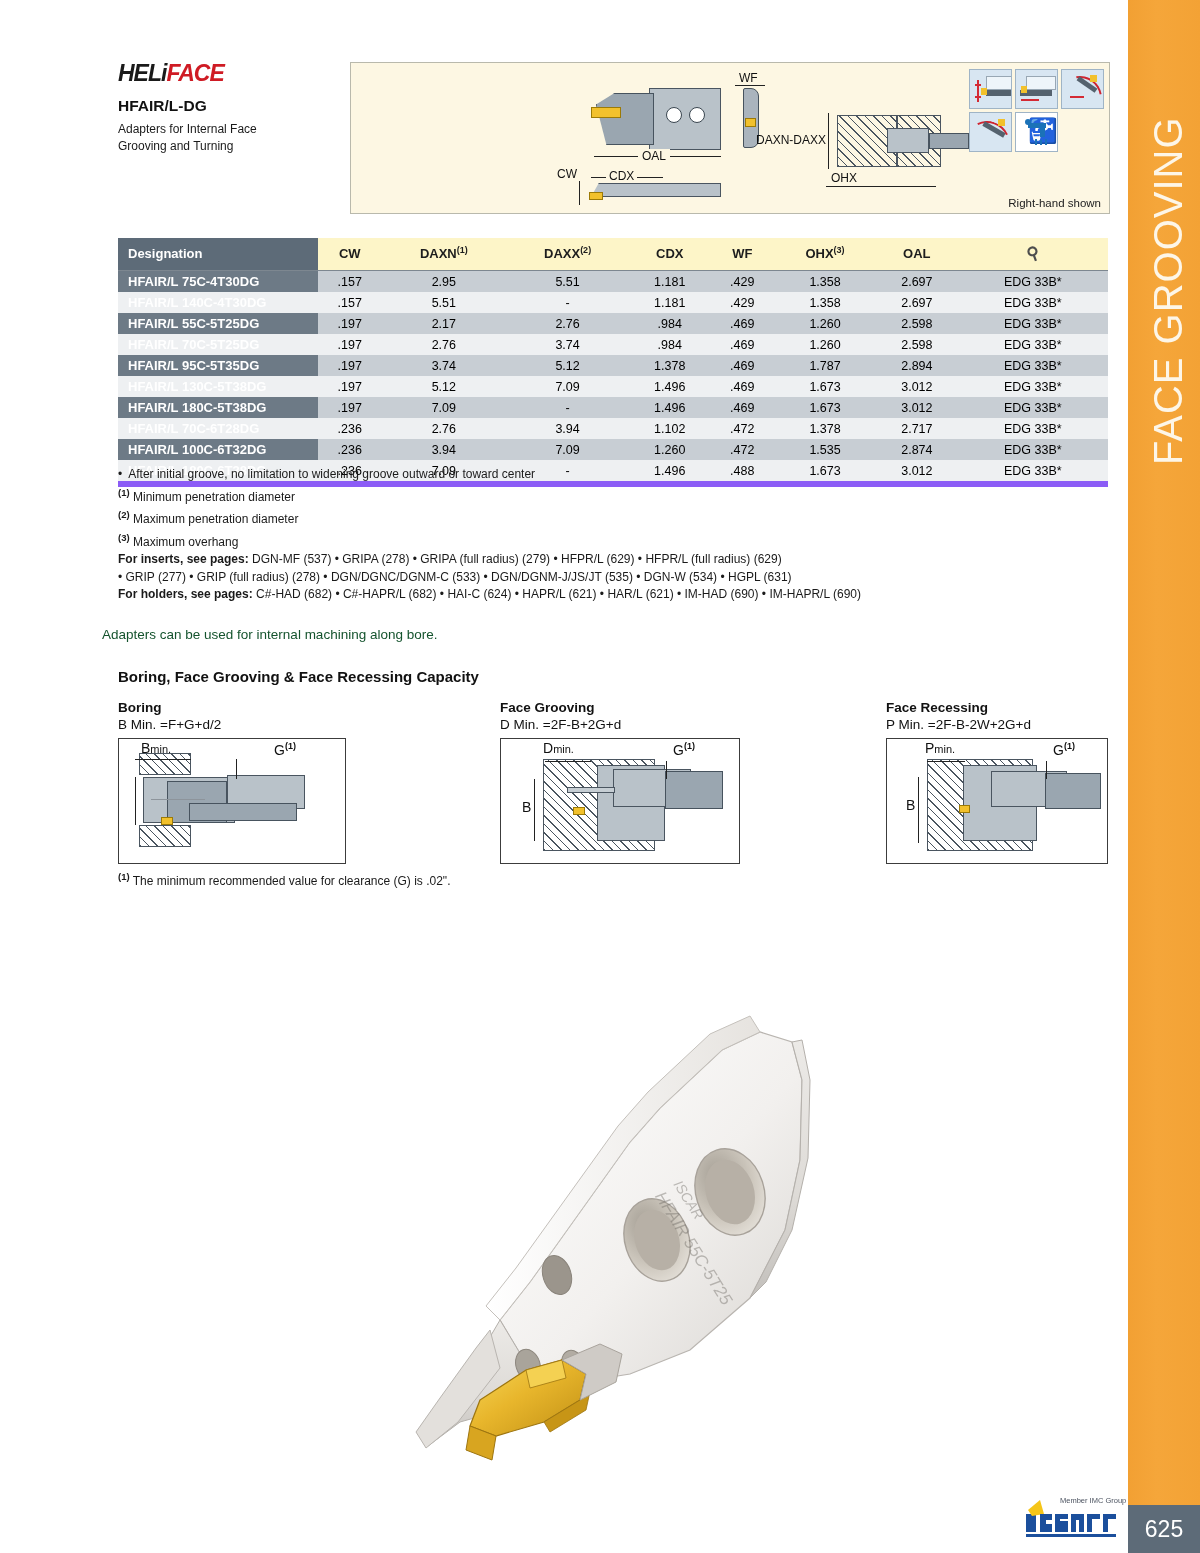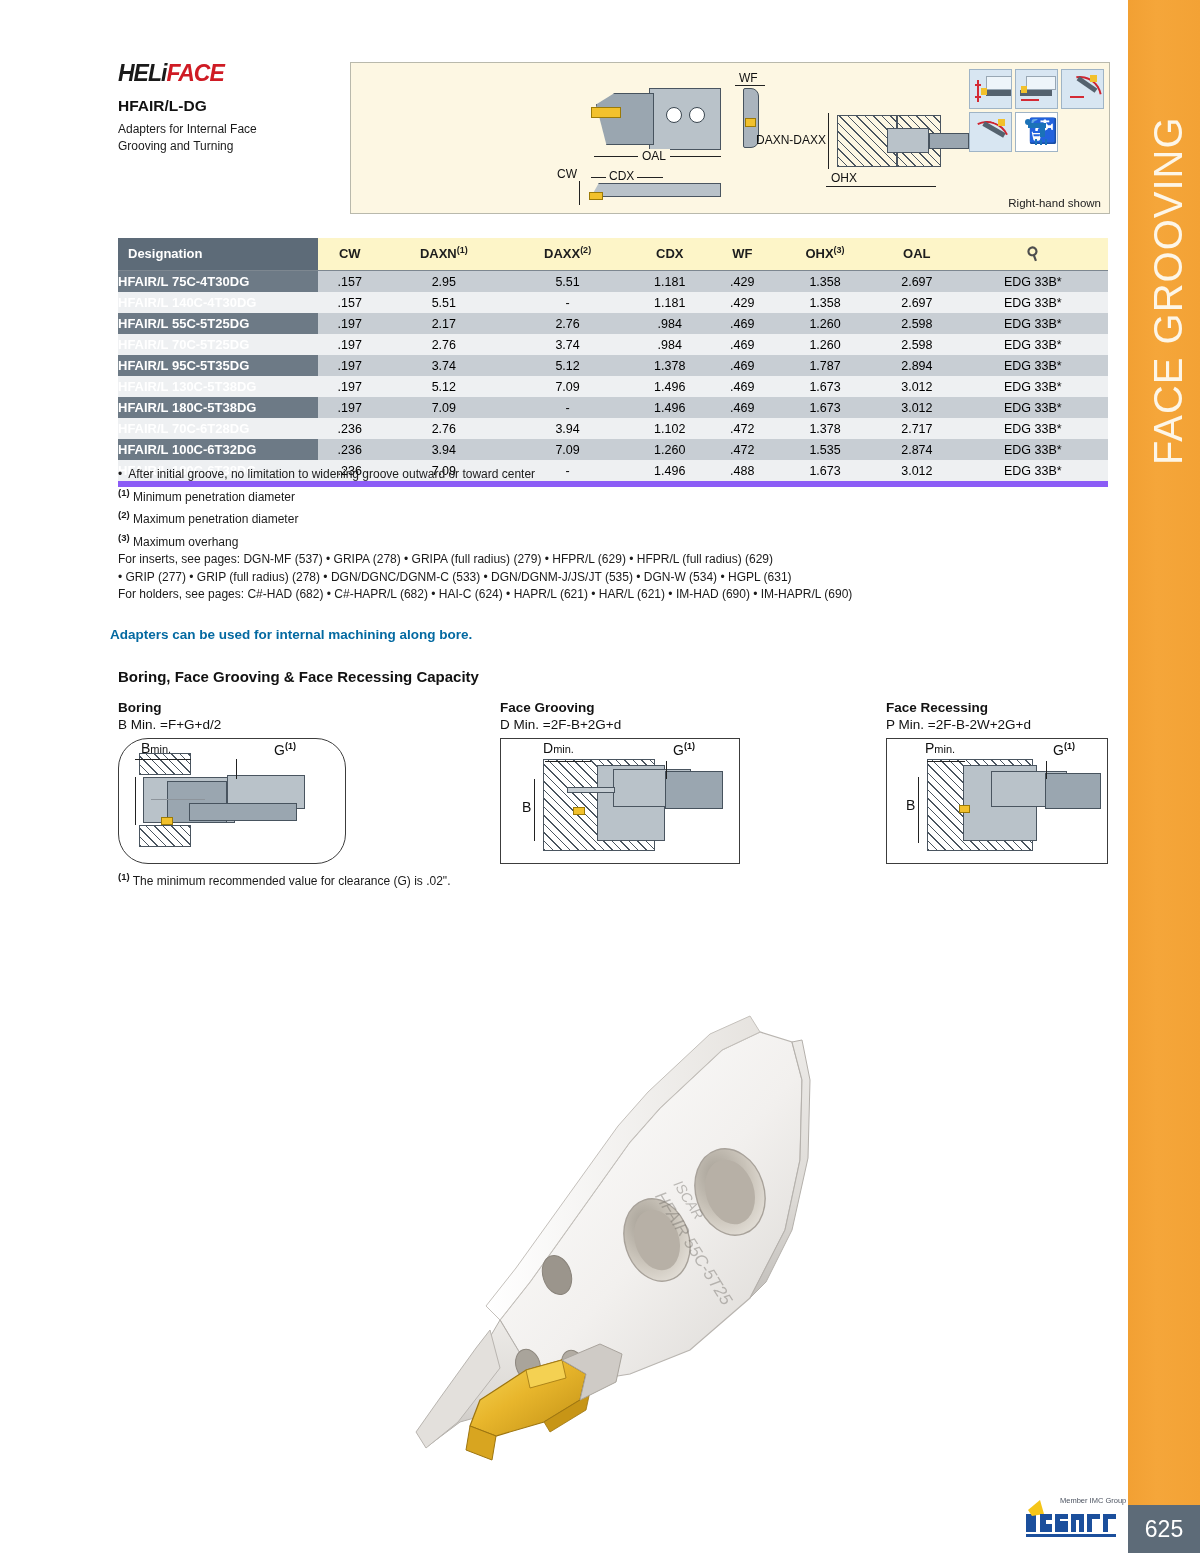--- a/index.html
+++ b/index.html
@@ -102,62 +102,62 @@
     padding: 5px 0 6px; text-align: center;
     border-bottom: 1px solid #7d8790;
   }
   #spec-table th.desig-head {
     background: #5d6b78; color: #ffffff;
     text-align: left; padding-left: 10px; width: 200px;
   }
   #spec-table td { padding: 3px 0 3px; text-align: center; }
   #spec-table td.desig {
     background: #5d6b78; color: #ffffff;
-    text-align: left; 
+    text-align: left; padding-left: 10px;
     font-weight: bold; font-size: 13px;
   }
   #spec-table tr.alt td.desig { background: #6d7a86; }
   #spec-table tr.alt td { background: #c8ced4; }
   #spec-table tr.norm td { background: #eef0f2; }
   #spec-table tr:last-child td { border-bottom: 6px solid #8b5cf6; }
   .sup { font-size: 9px; vertical-align: super; }
   .key-icon { display:inline-block; transform: rotate(-20deg); font-size: 17px; color:#4d4d4d; }
 
   
   #footnotes {
     position: absolute; left: 118px; top: 466px;
     width: 930px; font-size: 12px; color: #1a1a1a;
     line-height: 17.5px;
   }
   #footnotes .fn { white-space: nowrap; }
   #footnotes .fnsup { font-size: 9.5px; font-weight: bold; vertical-align: super; }
-  #footnotes b { font-weight: normal; }
+  #footnotes b { font-weight: bold; }
 
   
   #desc-block {
-    position: absolute; left: 110px; top: 624px;
-    font-size: 13.5px; color: #0369a1; line-height: 21px; font-weight: bold;
+    position: absolute; left: 102px; top: 624px;
+    font-size: 13.5px; color: #14532d; line-height: 21px;
   }
   #capacity-title {
     position: absolute; left: 118px; top: 668px;
     font-size: 15px; font-weight: bold; color: #111;
   }
 
   
   .cap-col { position: absolute; top: 700px; }
   .cap-col .cap-title { font-size: 13.5px; font-weight: bold; color:#111; }
   .cap-col .cap-formula { font-size: 13.5px; color:#111; margin-top: 2px; }
   .cap-box {
     margin-top: 6px; background: #ffffff;
     border: 1px solid #3c3c3c; position: relative;
   }
   #cap-boring { left: 118px; }
   #cap-grooving { left: 500px; }
   #cap-recessing { left: 886px; }
-  #cap-boring .cap-box { width: 228px; height: 126px; border-radius: 30px; }
+  #cap-boring .cap-box { width: 228px; height: 126px; }
   #cap-grooving .cap-box { width: 240px; height: 126px; }
   #cap-recessing .cap-box { width: 222px; height: 126px; }
   .cap-box .lbl { position: absolute; font-size: 14px; color:#111; }
   .cap-box .lbl .sm { font-size: 11px; }
   .cap-box .lbl .sp { font-size: 9px; vertical-align: super; font-weight:bold; }
 
   #clearance-note {
     position: absolute; left: 118px; top: 871px;
     font-size: 12px; color:#1a1a1a;
   }

